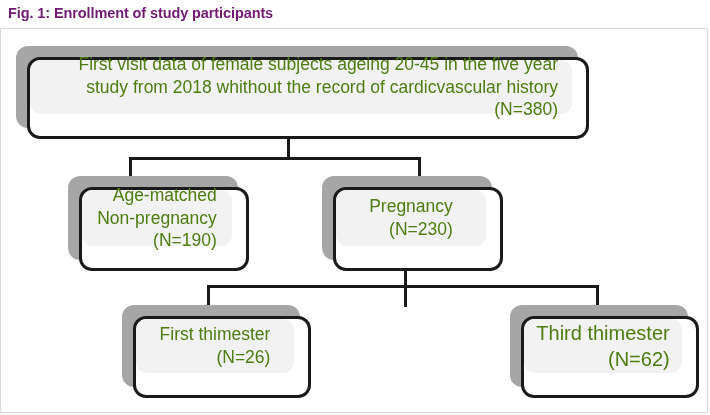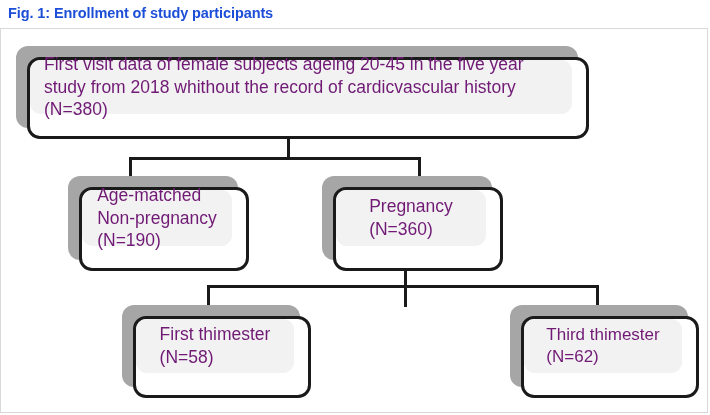--- a/index.html
+++ b/index.html
@@ -20,21 +20,21 @@
     overflow: hidden;
   }
 
   
   .caption {
     position: absolute;
     left: 8px;
     top: 5px;
     font-size: 14.5px;
     font-weight: bold;
-    color: #1d4ed8;
+    color: #701a75;
     letter-spacing: -0.1px;
     white-space: nowrap;
   }
 
   
   .chart-frame {
     position: absolute;
     left: 0px;
     top: 28px;
     width: 708px;
@@ -90,22 +90,22 @@
     bottom: 22px;
     background: #f2f2f2;
     border-radius: 11px;
     display: flex;
     flex-direction: column;
     align-items: center;
     justify-content: center;
     box-sizing: border-box;
   }
   .node .txt {
-    color: #701a75;
-    text-align: left;
+    color: #4d7c0f;
+    text-align: right;
     line-height: 1.30;
     white-space: pre-line;
   }
 
   
   #node-top          { left: 16px;  top: 46px;  width: 562px; height: 82px; }
   #node-top .txt     { font-size: 17.5px; padding: 0 14px; }
 
   #node-nonpreg      { left: 68px;  top: 176px; width: 170px; height: 84px; text-decoration: underline; }
   #node-nonpreg .txt { font-size: 17.5px; }
@@ -113,21 +113,21 @@
   #node-preg         { left: 322px; top: 176px; width: 170px; height: 84px; }
   #node-preg .txt    { font-size: 17.5px; }
 
   #node-t1           { left: 122px; top: 305px; width: 178px; height: 82px; }
   #node-t1 .txt      { font-size: 17.5px; }
 
   #node-t2           { left: 318px; top: 305px; width: 178px; height: 82px; }
   #node-t2 .txt      { font-size: 17.5px; }
 
   #node-t3           { left: 510px; top: 305px; width: 178px; height: 82px; }
-  #node-t3 .txt      { font-size: 17px; }
+  #node-t3 .txt      { font-size: 20px; }
 </style>
 </head>
 <body>
 
 <div id="figure-root">
 
   <div class="caption">Fig. 1: Enrollment of study participants</div>
 
   <div class="chart-frame"></div>
 
@@ -167,31 +167,31 @@
 (N=190)</div>
       </div>
     </div>
   </div>
 
   <div class="node" id="node-preg">
     <div class="shadow"></div>
     <div class="box">
       <div class="inner">
         <div class="txt">Pregnancy
-(N=360)</div>
+(N=230)</div>
       </div>
     </div>
   </div>
 
   <div class="node" id="node-t1">
     <div class="shadow"></div>
     <div class="box">
       <div class="inner">
         <div class="txt">First thimester
-(N=58)</div>
+(N=26)</div>
       </div>
     </div>
   </div>
 
 
   <div class="node" id="node-t3">
     <div class="shadow"></div>
     <div class="box">
       <div class="inner">
         <div class="txt">Third thimester

